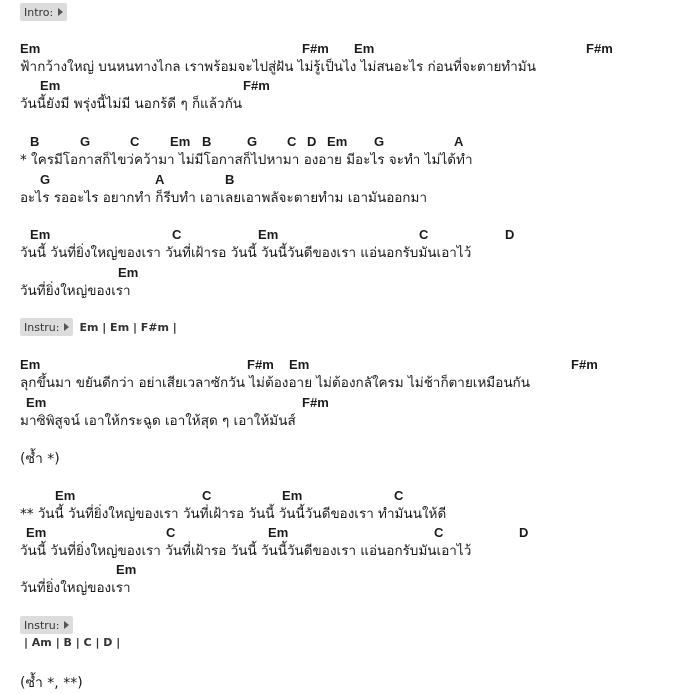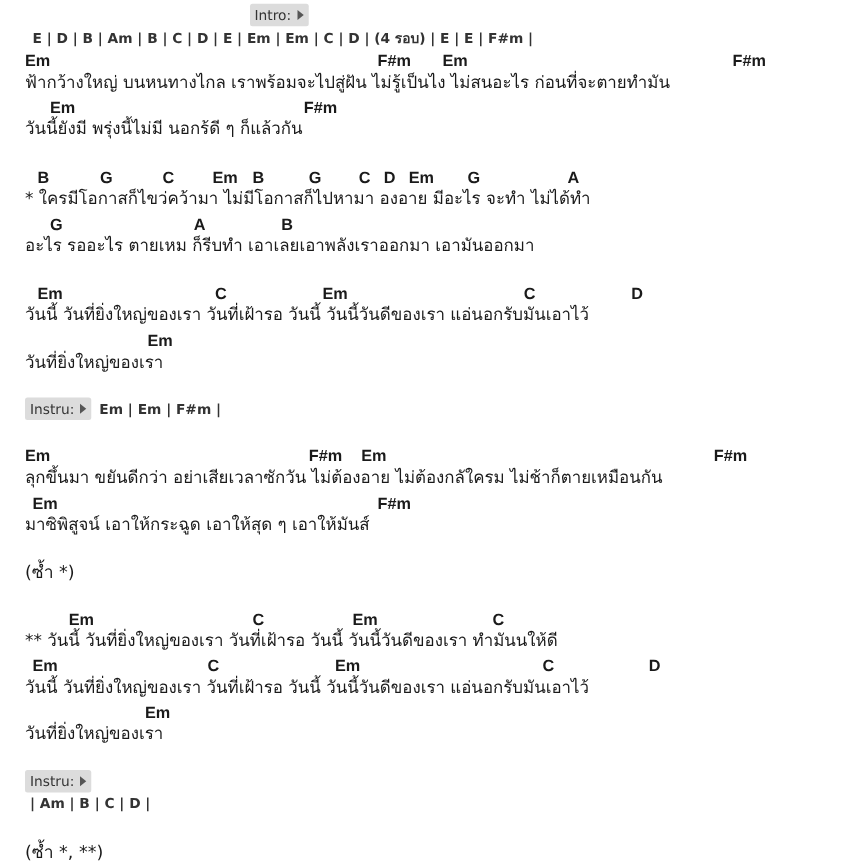--- a/index.html
+++ b/index.html
@@ -20,26 +20,25 @@
                border-top: 4px solid transparent; border-bottom: 4px solid transparent;
                border-left: 5px solid #555; }
   .tag-seq { font-family: "DejaVu Sans", sans-serif; font-weight: bold; font-size: 11px;
              color: #333; margin-left: 6px; }
   .seq2 { position: absolute; left: 24px; font-family: "DejaVu Sans", sans-serif; font-weight: bold;
           font-size: 11px; color: #333; white-space: nowrap; text-align: right; }
 </style>
 </head>
 <body>
 
-<div class="tag" style="top:3px;flex-direction:column;">
+<div class="tag" style="top:3px;">
   <span class="tag-label">
     <span>Intro:</span>
     <span class="tag-arrow"></span>
   </span>
-  <span class="tag-seq">E | D | B | Am | B | C | D | E | Em | Em | C | D | (4 รอบ) | E | E | F#m |</span>
 </div>
 
 <div id="sections">
     <div class="row" style="top: 41px;">
       <span class="chord" style="left: 20px;">Em</span>
       <span class="chord" style="left: 302px;">F#m</span>
       <span class="chord" style="left: 354px;">Em</span>
       <span class="chord" style="left: 586px;">F#m</span>
     </div>
     <div class="lyric" style="top: 57px;">ฟ้ากว้างใหญ่ บนหนทางไกล เราพร้อมจะไปสู่ฝัน  ไม่รู้เป็นไง ไม่สนอะไร ก่อนที่จะตายทำมัน</div>
@@ -60,21 +59,21 @@
       <span class="chord" style="left: 327px;">Em</span>
       <span class="chord" style="left: 374px;">G</span>
       <span class="chord" style="left: 454px;">A</span>
     </div>
     <div class="lyric" style="top: 150px;">* ใครมีโอกาสก็ไขว่คว้ามา  ไม่มีโอกาสก็ไปหามา       องอาย มีอะไร จะทำ ไม่ได้ทำ</div>
     <div class="row" style="top: 172px;">
       <span class="chord" style="left: 40px;">G</span>
       <span class="chord" style="left: 155px;">A</span>
       <span class="chord" style="left: 225px;">B</span>
     </div>
-    <div class="lyric" style="top: 188px;">อะไร รออะไร ตายเหม ก็รีบทำ  เอาเลยเอาพลังเราออกมา เอามันออกมา</div>
+    <div class="lyric" style="top: 188px;">อะไร รออะไร อยากทำ ก็รีบทำ  เอาเลยเอาพลัจะตายทำม เอามันออกมา</div>
     <div class="row" style="top: 227px;">
       <span class="chord" style="left: 30px;">Em</span>
       <span class="chord" style="left: 172px;">C</span>
       <span class="chord" style="left: 258px;">Em</span>
       <span class="chord" style="left: 419px;">C</span>
       <span class="chord" style="left: 505px;">D</span>
     </div>
     <div class="lyric" style="top: 243px;">วันนี้ วันที่ยิ่งใหญ่ของเรา วันที่เฝ้ารอ  วันนี้ วันนี้วันดีของเรา แอ่นอกรับมันเอาไว้</div>
     <div class="row" style="top: 265px;">
       <span class="chord" style="left: 118px;">Em</span>

